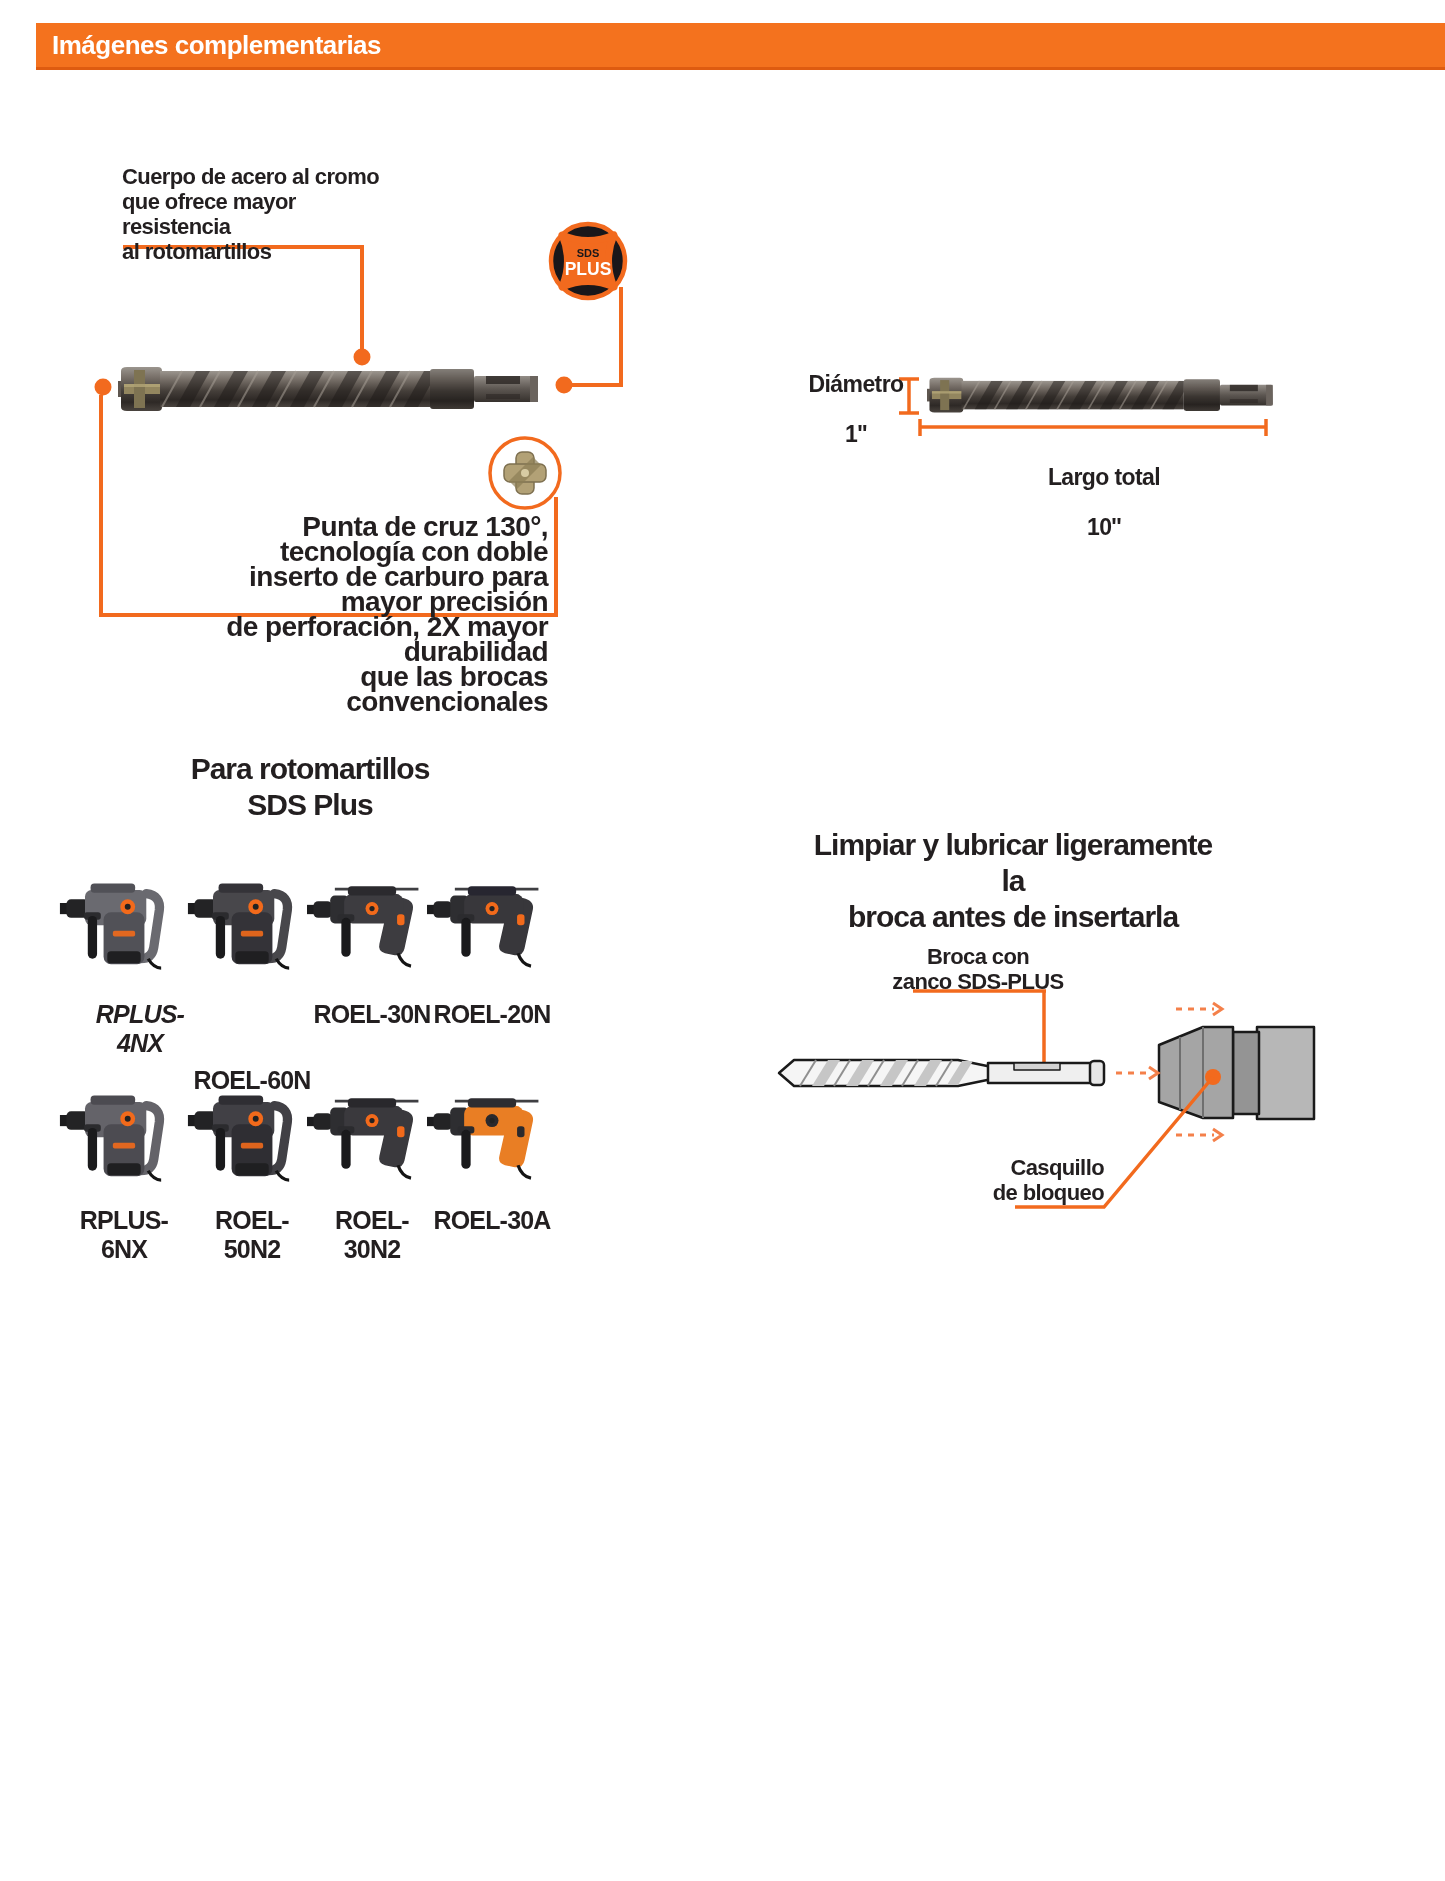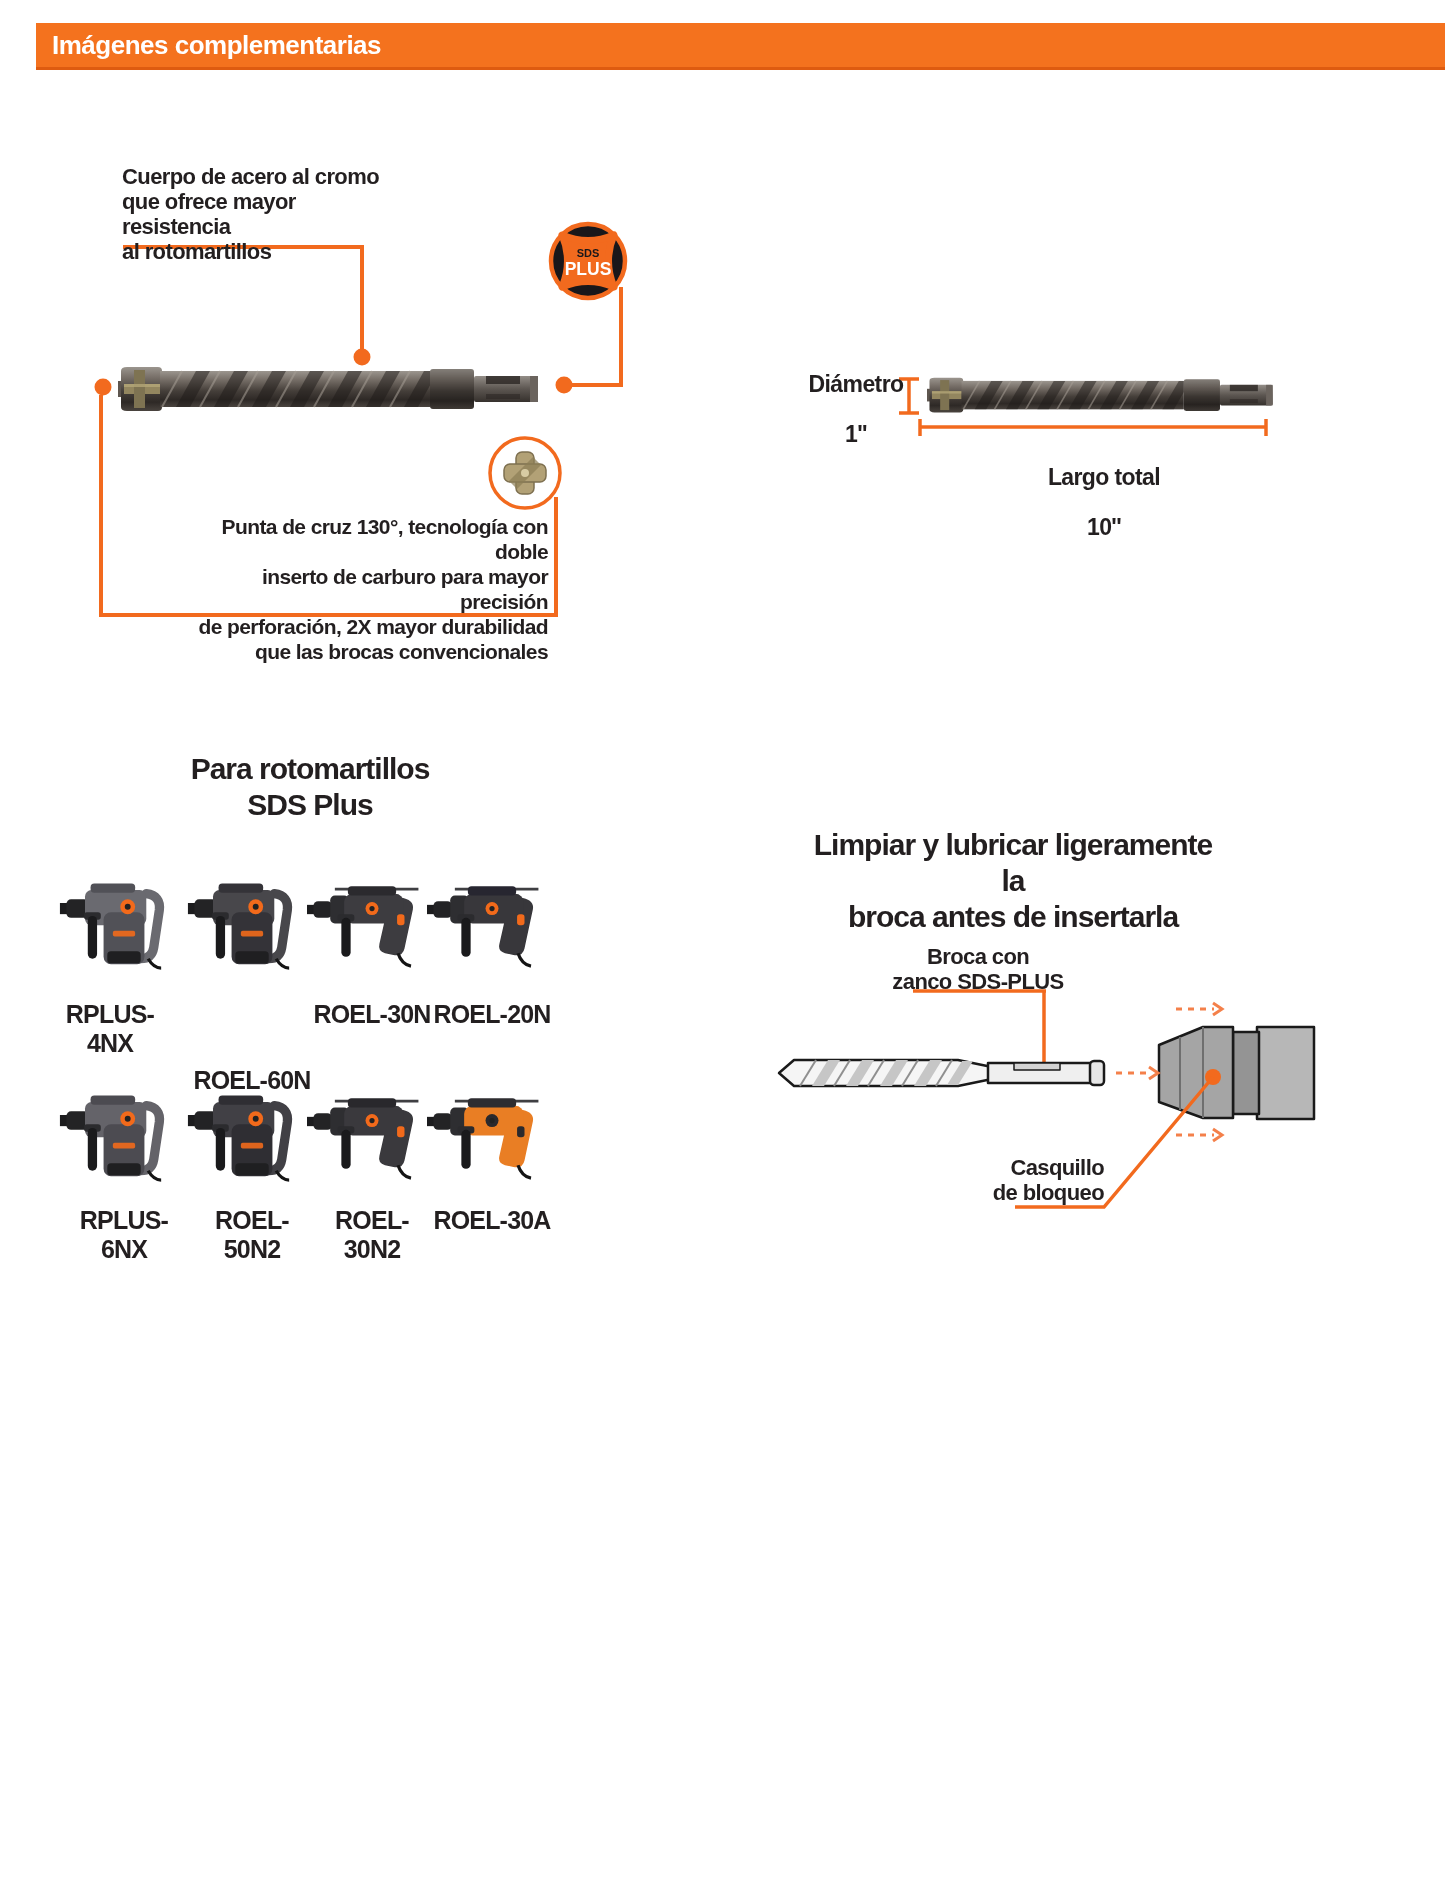--- a/index.html
+++ b/index.html
@@ -6,21 +6,21 @@
   .canvas{position:relative;width:1445px;height:1881px;background:#fff;overflow:hidden;
           font-family:"Liberation Sans",sans-serif;padding-left:14px;}
   .header{position:absolute;left:36px;top:23px;right:0;height:44px;background:#F4721E;
           border-bottom:3px solid #DE5B10;}
   .header span{display:block;line-height:44px;padding-left:16px;color:#fff;
           font-size:26px;font-weight:bold;letter-spacing:-0.5px;}
   .art{position:absolute;left:0;top:0;pointer-events:none;}
   .txt{position:absolute;font-weight:bold;color:#231F20;letter-spacing:-0.6px;
        white-space:pre-line;line-height:25px;font-size:22px;}
   .c{text-align:center;} .r{text-align:right;}
-  .small{font-size:21px;text-align:right;}
+  .small{font-size:28px;text-align:right;}
   .dim{font-size:23px;}
   .h2{font-size:30px;line-height:36px;letter-spacing:-1px;}
   .tool-label{position:absolute;font-weight:bold;color:#231F20;font-size:25px;
        letter-spacing:-0.8px;text-align:center;}
   .tool-img{position:absolute;width:130px;height:105px;}
   svg text{font-family:"Liberation Sans",sans-serif;font-weight:bold;}
 </style>
 </head>
 <body>
 
@@ -245,21 +245,21 @@
       </svg></div>
   <div class="tool-img" style="left:307px;top:870px;">
     <svg width="130" height="105" viewBox="0 0 140 110">
         <use href="#hammerP" style="--body:#3D3C40;--body2:#2B2A2E;--accent:#F26A1B"></use>
       </svg></div>
   <div class="tool-img" style="left:427px;top:870px;">
     <svg width="130" height="105" viewBox="0 0 140 110">
         <use href="#hammerP" style="--body:#38373B;--body2:#272630;--accent:#F26A1B"></use>
       </svg></div>
 
-  <div class="tool-label" style="left:45px;top:1000px;width:130px;">RPLUS-4NX</div>
+  <div class="tool-label" style="left:75px;top:1000px;width:130px;font-style:italic;">RPLUS-4NX</div>
   <div class="tool-label" style="left:187px;top:1026px;width:130px;margin-top:40px;">ROEL-60N</div>
   <div class="tool-label" style="left:307px;top:1000px;width:130px;">ROEL-30N</div>
   <div class="tool-label" style="left:427px;top:1000px;width:130px;">ROEL-20N</div>
 
   <div class="tool-img" style="left:59px;top:1082px;">
     <svg width="130" height="105" viewBox="0 0 140 110">
         <use href="#hammerL" style="--body:#646369;--body2:#4C4B51;--accent:#F26A1B"></use>
       </svg></div>
   <div class="tool-img" style="left:187px;top:1082px;">
     <svg width="130" height="105" viewBox="0 0 140 110">

